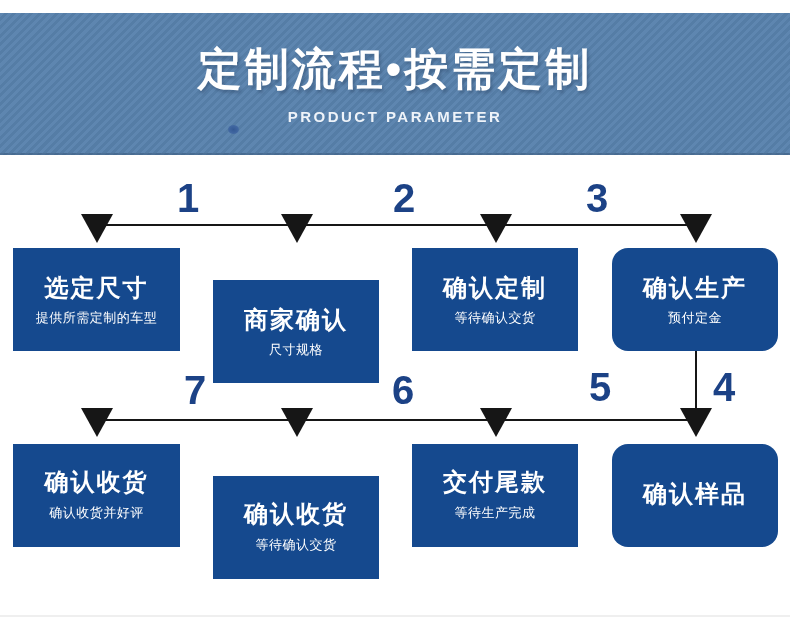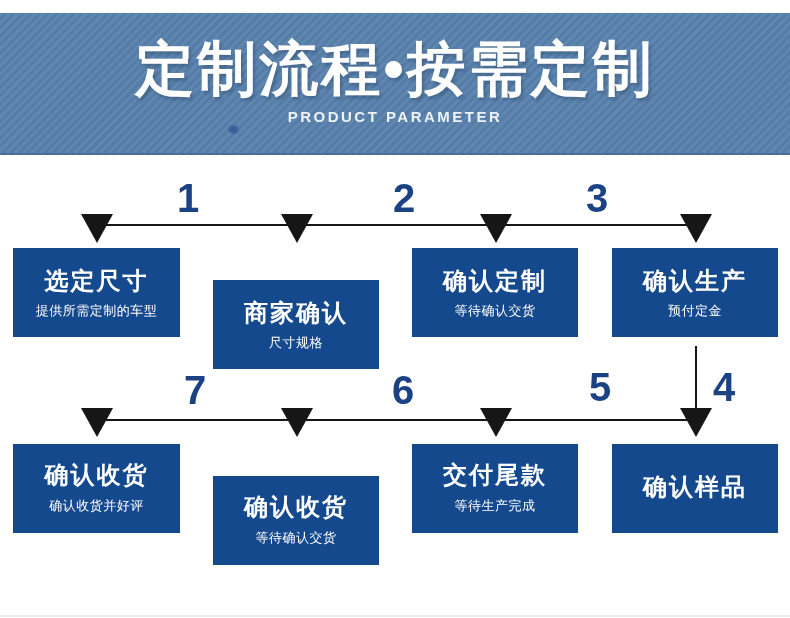--- a/index.html
+++ b/index.html
@@ -25,21 +25,21 @@
       var(--banner-blue-light, #5e86b0) 0px,
       var(--banner-blue-light, #5e86b0) 3px,
       var(--banner-blue-dark, #557da6) 3px,
       var(--banner-blue-dark, #557da6) 6px
     );
     border-bottom: 2px solid rgba(56, 86, 120, 0.45);
     text-align: center;
   }
   .banner-title {
     margin-top: 26px;
-    font-size: 59px;
+    font-size: 44px;
     line-height: 60px;
     font-weight: bold;
     letter-spacing: 3px;
     color: #ffffff;
     text-shadow: 2px 3px 3px rgba(30, 50, 80, 0.30);
   }
   .banner-subtitle {
     margin-top: 9px;
     font-size: 15px;
     font-weight: bold;
@@ -76,21 +76,21 @@
   .step-num {
     position: absolute;
     transform: translateX(-50%);
     font-size: 40px;
     line-height: 40px;
     font-weight: bold;
     color: var(--number-navy, #1c4286);
   }
   .step-box {
     position: absolute;
-    height: 89px;
+    height: 103px;
     background: var(--box-blue, #15498e);
     color: #ffffff;
     display: flex;
     flex-direction: column;
     align-items: center;
     justify-content: center;
     gap: 11px;
     text-align: center;
   }
   .step-box .box-title {
@@ -105,21 +105,21 @@
     line-height: 1;
     white-space: nowrap;
   }
 
   
   .r1 { top: 248px; }
   .r2 { top: 444px; font-family: Liberation Mono, monospace; }
   .c1 { left: 13px;  width: 167px; }
   .c2 { left: 213px; width: 166px; margin-top: 32px; }
   .c3 { left: 412px; width: 166px; }
-  .c4 { left: 612px; width: 166px; }
+  .c4 { left: 612px; width: 166px; border-radius: 16px; }
 
   .bottom-rule {
     position: absolute;
     left: 0; top: 615px;
     width: 790px; height: 2px;
     background: #efefef;
   }
 </style>
 </head>
 <body>

